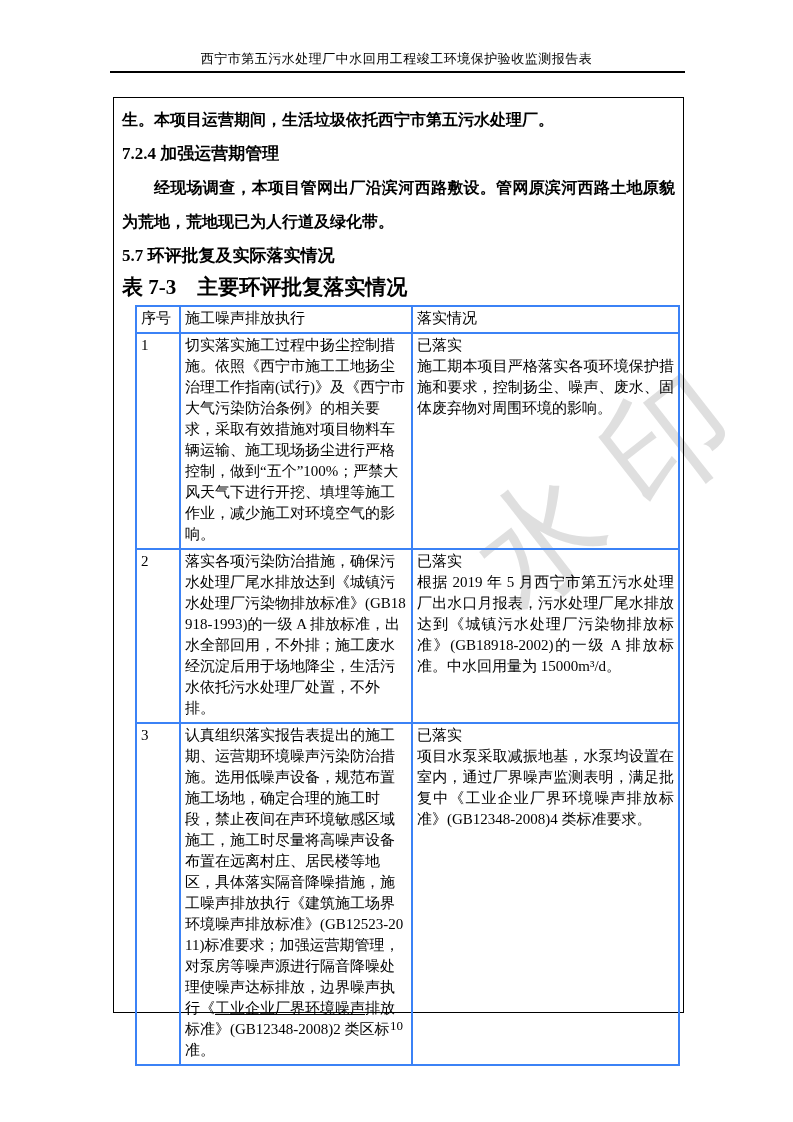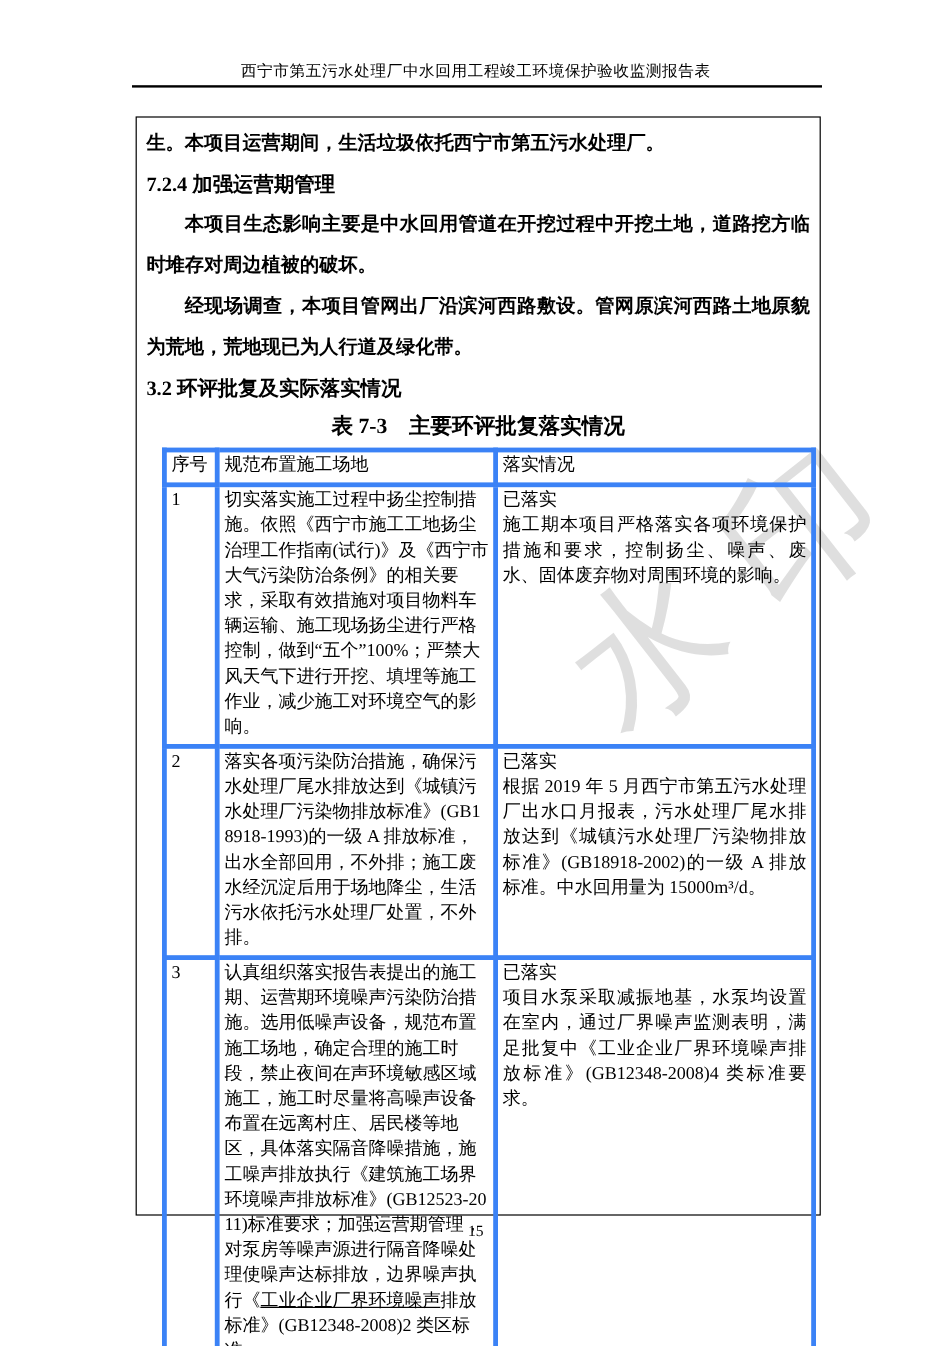--- a/index.html
+++ b/index.html
@@ -32,29 +32,29 @@
     position:absolute; left:113px; top:97px;
     width:571px; height:916px; box-sizing:border-box;
     border:1.5px solid #000;
     padding:5px 8px 0 8px;
     z-index:1; background:transparent;
   }
   .para { margin:0; font-size:16px; line-height:34px; text-align:justify;font-weight:bold; }
   .indent { text-indent:2em; }
   .sec-heading { margin:1px 0 1px 0; font-size:17px; line-height:32px; font-weight:bold; }
   .table-caption {
-    text-align:center; font-weight:bold; font-size:18px;
+    font-weight:bold; font-size:21px;
     line-height:24px; margin:3px 0 6px 0; white-space:pre;
   }
   table.approval {
     border-collapse:collapse; table-layout:fixed;
     margin-left:13px; width:545px;
   }
   table.approval th, table.approval td {
-    border:4px solid #3b82f6;
+    border:2px solid #3b82f6;
     font-size:15px; font-weight:normal;
     vertical-align:top; text-align:left;
     padding:1px 4px 3px 4px; line-height:21px;
     word-break:break-all;
   }
   .col-no { width:44px; }
   .col-req { width:232px; }
   td.req-cell, .status-body { text-align:justify; }
   .status-title { font-weight:normal; }
   .u { text-decoration:underline; }
@@ -71,35 +71,34 @@
   <div class="running-header">
     <span>西宁市第五污水处理厂中水回用工程竣工环境保护验收监测报告表</span>
   </div>
   <div class="header-rule"></div>
 
   <div class="watermark">水印</div>
 
   <div class="content-box">
     <p class="para">生。本项目运营期间，生活垃圾依托西宁市第五污水处理厂。</p>
     <h3 class="sec-heading">7.2.4 加强运营期管理</h3>
-    <p class="para indent">本项目生态影响主要是中水回用管道在开挖过程中开挖土地，道路挖方临时堆存对周边植被的破坏。</p>
     <p class="para indent">经现场调查，本项目管网出厂沿滨河西路敷设。管网原滨河西路土地原貌为荒地，荒地现已为人行道及绿化带。</p>
-    <h3 class="sec-heading">3.2 环评批复及实际落实情况</h3>
+    <h3 class="sec-heading">5.7 环评批复及实际落实情况</h3>
     <div class="table-caption">表 7-3    主要环评批复落实情况</div>
 
     <table class="approval">
       <colgroup>
         <col class="col-no">
           <col class="col-req">
           <col>
       </colgroup>
       <thead>
         <tr>
           <th>序号</th>
-          <th>规范布置施工场地</th>
+          <th>施工噪声排放执行</th>
           <th>落实情况</th>
         </tr>
       </thead>
       <tbody id="table-body">
           <tr>
             <td>1</td>
             <td class="req-cell"><span>切实落实施工过程中扬尘控制措施。依照《西宁市施工工地扬尘治理工作指南(试行)》及《西宁市大气污染防治条例》的相关要求，采取有效措施对项目物料车辆运输、施工现场扬尘进行严格控制，做到“五个”100%；严禁大风天气下进行开挖、填埋等施工作业，减少施工对环境空气的影响。</span></td>
             <td>
               <div class="status-title">已落实</div>
               <div class="status-body"><span>施工期本项目严格落实各项环境保护措施和要求，控制扬尘、噪声、废水、固体废弃物对周围环境的影响。</span></div>
@@ -118,15 +117,15 @@
             <td class="req-cell"><span>认真组织落实报告表提出的施工期、运营期环境噪声污染防治措施。选用低噪声设备，规范布置施工场地，确定合理的施工时段，禁止夜间在声环境敏感区域施工，施工时尽量将高噪声设备布置在远离村庄、居民楼等地区，具体落实隔音降噪措施，施工噪声排放执行《建筑施工场界环境噪声排放标准》(GB12523-2011)标准要求；加强运营期管理，对泵房等噪声源进行隔音降噪处理使噪声达标排放，边界噪声执行《</span><span class="u">工业企业厂界环境噪声</span><span>排放标准》(GB12348-2008)2 类区标准。</span></td>
             <td>
               <div class="status-title">已落实</div>
               <div class="status-body"><span>项目水泵采取减振地基，水泵均设置在室内，通过厂界噪声监测表明，满足批复中《工业企业厂界环境噪声排放标准》(GB12348-2008)4 类标准要求。</span></div>
             </td>
           </tr>
         </tbody>
     </table>
   </div>
 
-  <div class="footer-page-number">15</div>
+  <div class="footer-page-number">10</div>
 
 </div>
 
 </body></html>

